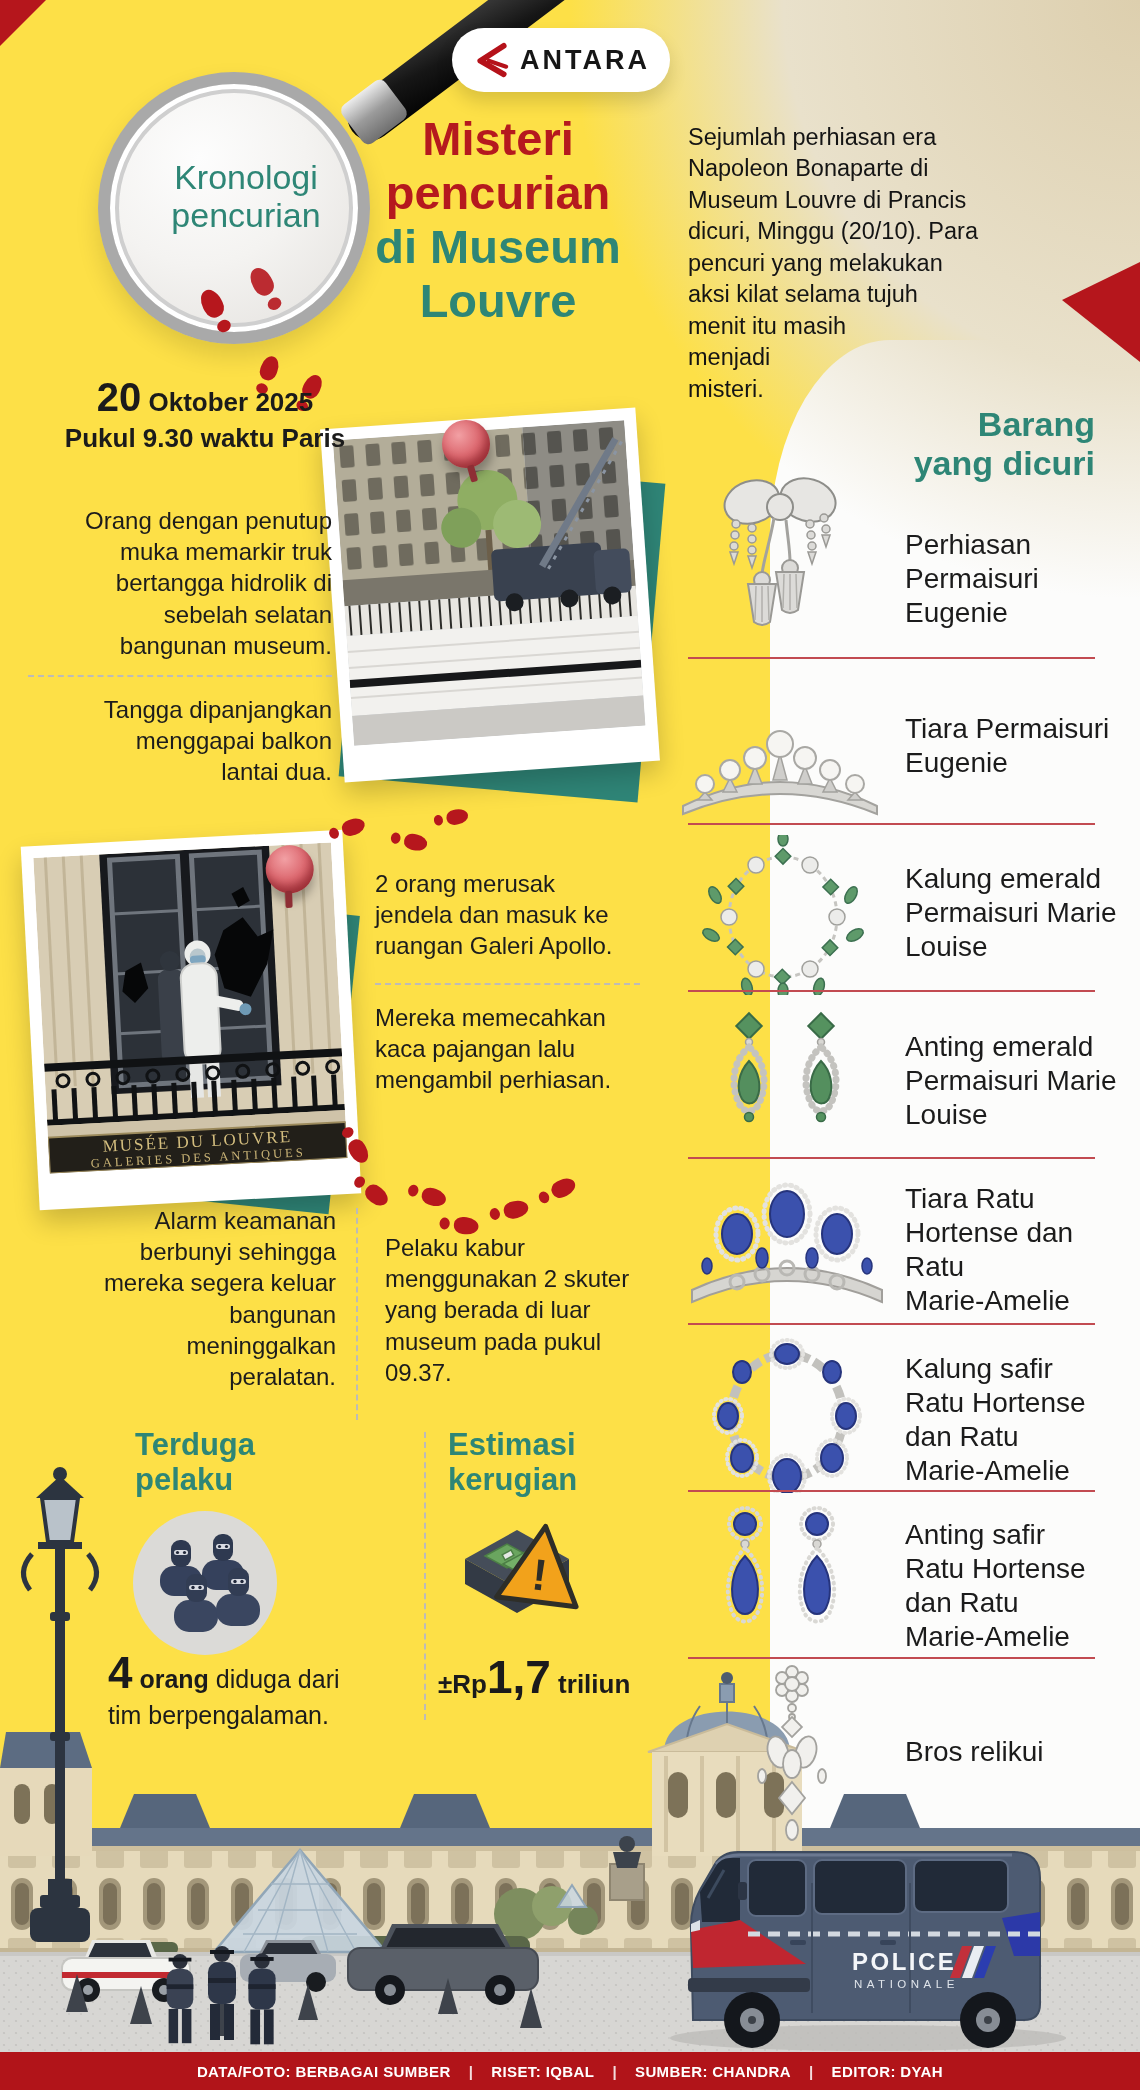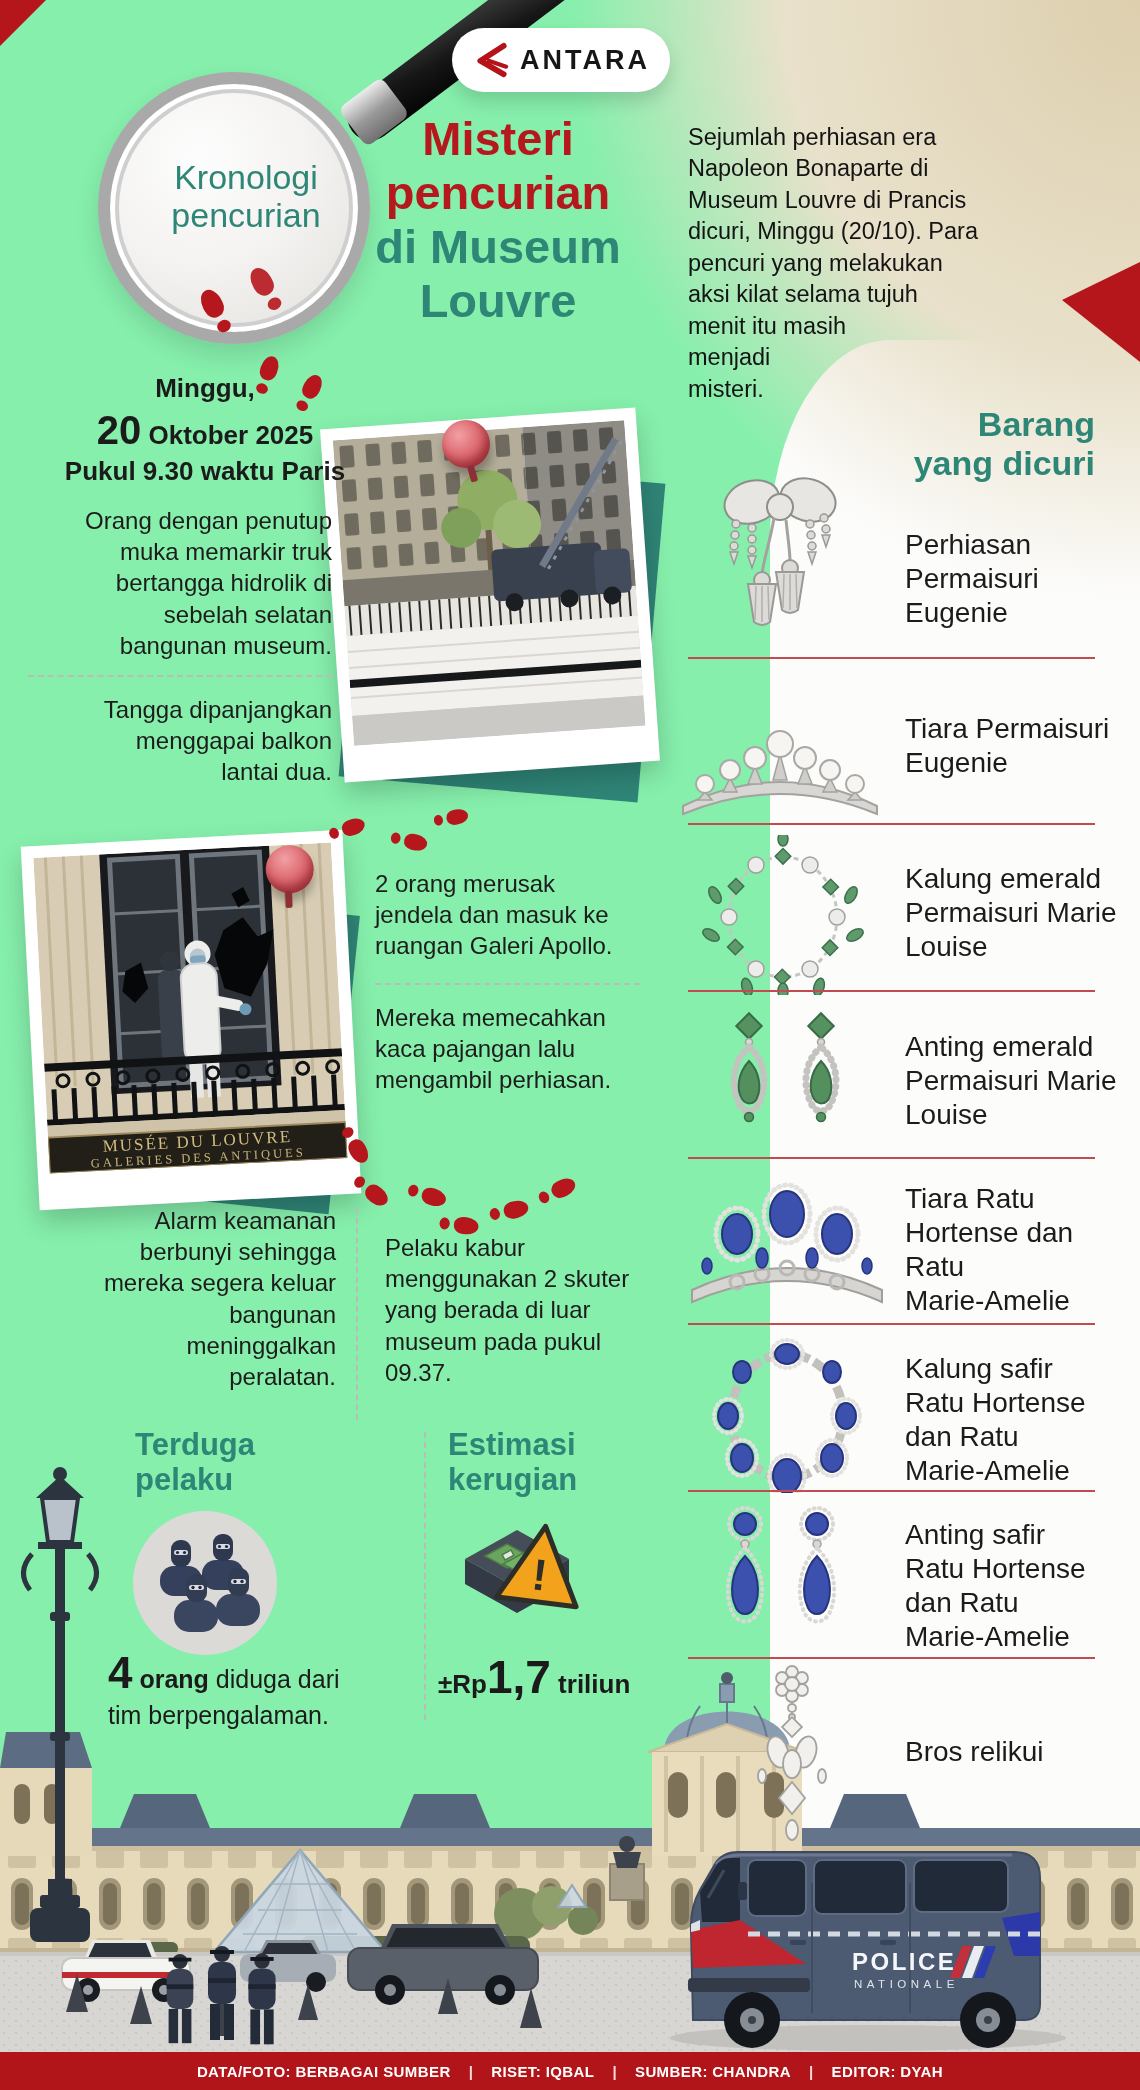--- a/index.html
+++ b/index.html
@@ -1,16 +1,16 @@
 <!DOCTYPE html>
 <html><head>
 <meta charset="utf-8">
 <style>
   html,body{margin:0;padding:0;background:#d8d7d5;}
-  #stage{position:relative;width:1140px;height:2090px;overflow:hidden;background:#86efac;
+  #stage{position:relative;width:1140px;height:2090px;overflow:hidden;background:#fde047;
          font-family:"Liberation Sans",sans-serif;color:#1b1b1b;}
   #stage *{box-sizing:border-box;}
   .abs{position:absolute;}
   .prewrap{white-space:pre-line;}
   
   .white-col{left:770px;top:340px;width:370px;height:1712px;background:#fcfcfb;
              border-top-left-radius:120px 200px;z-index:0;}
   .beige{right:0;top:0;width:660px;height:640px;z-index:1;pointer-events:none;
          background:radial-gradient(120% 130% at 100% 0%,#ddcfae 0%,#e9e1cb 45%,rgba(237,236,234,0) 72%);}
   .corner-tri{left:0;top:0;width:46px;height:46px;background:#b5161c;
@@ -168,21 +168,20 @@
 Napoleon Bonaparte di
 Museum Louvre di Prancis
 dicuri, Minggu (20/10). Para
 pencuri yang melakukan
 aksi kilat selama tujuh
 menit itu masih
 menjadi
 misteri.</div>
 
   <div class="abs dateblock">
-    <div><span>Minggu,</span></div>
     <div><span class="day">20</span><span> Oktober 2025</span></div>
     <div><span>Pukul 9.30 waktu Paris</span></div>
   </div>
 
   <div class="abs step ra prewrap" style="left:20px;top:505px;width:312px;">Orang dengan penutup
 muka memarkir truk
 bertangga hidrolik di
 sebelah selatan
 bangunan museum.</div>
   <div class="abs dash-h" style="left:28px;top:675px;width:304px;"></div>

